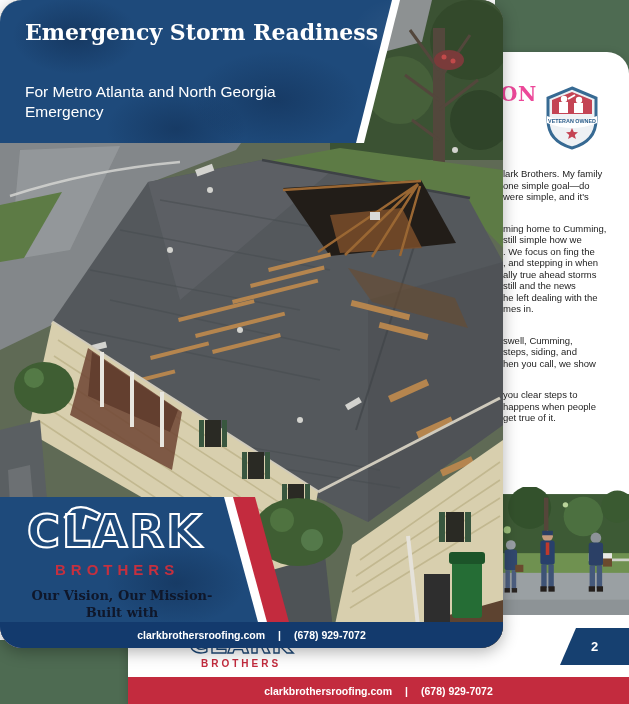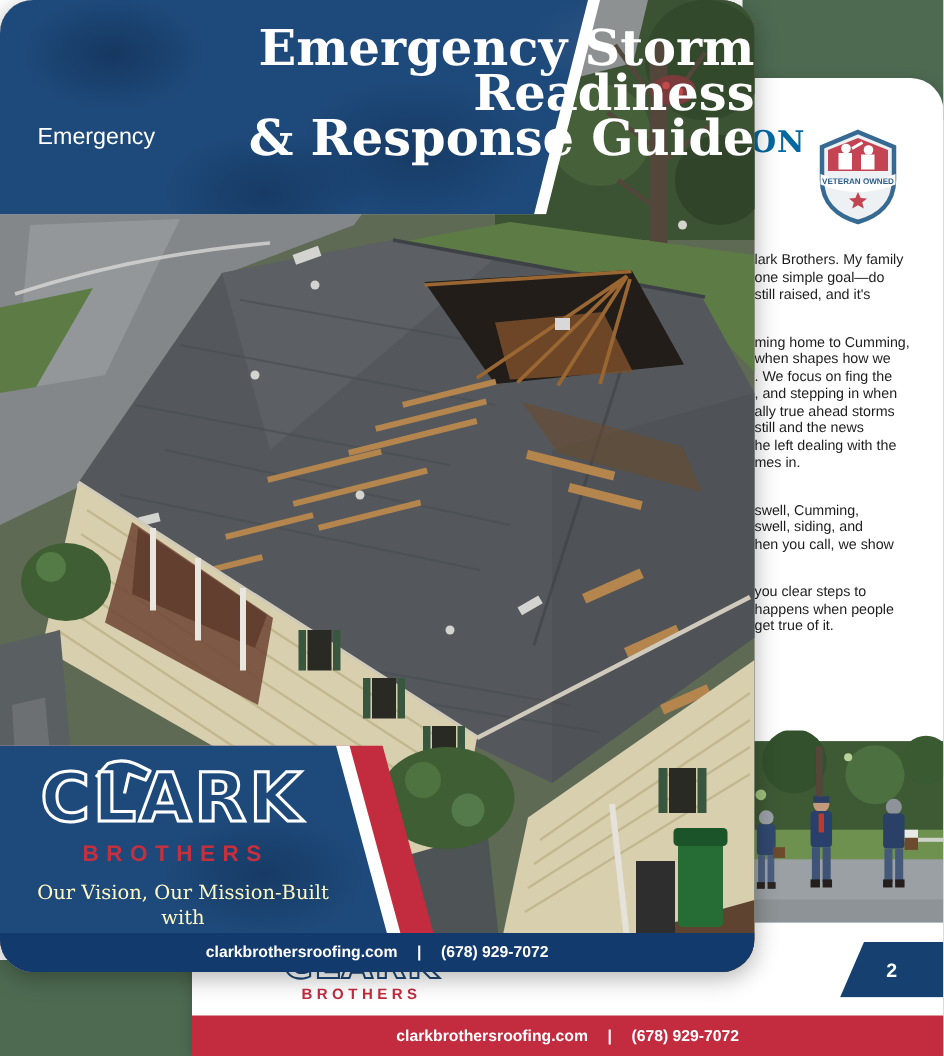--- a/index.html
+++ b/index.html
@@ -8,21 +8,21 @@
   .abs{position:absolute;}
 
   
   .green-tr{left:495px;top:0;width:134px;height:80px;background:#4e6b52;}
   .green-bl{left:0;top:640px;width:130px;height:64px;background:#4e6b52;}
 
   
   .sheet2{left:128px;top:52px;width:501px;height:652px;background:#ffffff;
           border-top-right-radius:22px;box-shadow:0 2px 10px rgba(0,0,0,.20);overflow:hidden;}
   .p2-heading{left:372px;top:30px;font-family:"DejaVu Serif",serif;font-weight:bold;
-              font-size:20px;color:#0369a1;letter-spacing:.5px;}
+              font-size:20px;color:#ec4899;letter-spacing:.5px;}
   .p2-badge{left:416px;top:34px;width:56px;height:64px;}
   .p2-text{left:375px;top:116px;width:128px;font-size:9.5px;line-height:11.5px;color:#1d1d1d;}
   .p2-text p{margin:0 0 20px 0;}
   .p2-photo{left:330px;top:435px;width:171px;height:135px;}
   .p2-pagebadge{left:432px;top:576px;width:69px;height:37px;background:#164070;
                 clip-path:polygon(16px 0,100% 0,100% 100%,0 100%);
                 display:flex;align-items:center;justify-content:center;
                 color:#fff;font-weight:bold;font-size:13px;}
   .p2-brand{left:33px;top:578px;width:160px;text-align:center;}
   .p2-brand .clark{font-family:"DejaVu Sans",sans-serif;font-weight:bold;font-size:27px;
@@ -42,37 +42,37 @@
     radial-gradient(90px 55px at 15% 25%, rgba(12,34,66,.45), transparent 70%),
     radial-gradient(120px 70px at 55% 70%, rgba(12,34,66,.38), transparent 70%),
     radial-gradient(70px 45px at 80% 20%, rgba(255,255,255,.05), transparent 70%),
     radial-gradient(100px 60px at 35% 90%, rgba(10,30,60,.35), transparent 70%),
     radial-gradient(80px 50px at 90% 75%, rgba(255,255,255,.04), transparent 70%);}
   .hdr-white{left:0;top:0;width:503px;height:143px;background:#fff;
              clip-path:polygon(0 0,400px 0,364px 143px,0 143px);}
   .hdr-navy{left:0;top:0;width:503px;height:143px;
             clip-path:polygon(0 0,392px 0,356px 143px,0 143px);}
   .cover-title{left:25px;top:17px;font-family:"DejaVu Serif",serif;font-weight:bold;
-               font-size:33px;line-height:30px;color:#ffffff;text-align:right;}
+               font-size:22px;line-height:30px;color:#ffffff;}
   .cover-sub{left:25px;top:82px;font-size:15.5px;line-height:20px;color:#ffffff;}
 
   .panel-red{left:0;top:0;width:503px;height:648px;background:#c32b3e;
              clip-path:polygon(0 497px,255px 497px,296px 648px,0 648px);}
   .panel-white{left:0;top:0;width:503px;height:648px;background:#fff;
              clip-path:polygon(0 497px,233px 497px,274px 648px,0 648px);}
   .panel-navy{left:0;top:0;width:503px;height:648px;
              clip-path:polygon(0 497px,224px 497px,265px 648px,0 648px);}
   .brand-clark{left:27px;top:509px;font-family:"DejaVu Sans",sans-serif;font-weight:bold;
                font-size:45px;letter-spacing:2px;color:#fff;line-height:46px;
                -webkit-text-fill-color:transparent;-webkit-text-stroke:2px #ffffff;}
   .brand-hammer{left:60px;top:505px;width:46px;height:26px;}
   .brand-bros{left:55px;top:561px;font-weight:bold;font-size:15px;letter-spacing:5px;color:#c5303f;}
   .brand-tagline{left:16px;top:588px;width:212px;text-align:center;
-                 font-family:"DejaVu Serif",serif;font-weight:normal;
-                 font-size:13px;line-height:16.5px;color:#fef9c3;}
+                 font-family:"DejaVu Serif",serif;font-weight:bold;
+                 font-size:13px;line-height:16.5px;color:#0f172a;}
   .cover-footer{left:0;top:622px;width:503px;height:26px;background:#133a6d;
                 display:flex;justify-content:center;align-items:center;}
 </style>
 </head>
 <body>
 
 <div class="stage">
 
   <div class="abs green-tr"></div>
   <div class="abs green-bl"></div>
@@ -91,35 +91,35 @@
       <path d="M24 13 L31 9" stroke="#fff" stroke-width="2"></path>
       <path d="M3 30 Q28 40 53 30 L53 37 Q28 47 3 37 Z" fill="#ffffff"></path>
       <text x="28" y="36.5" text-anchor="middle" font-size="5.4" font-weight="bold" fill="#2b5d8a" font-family="Liberation Sans, sans-serif">VETERAN OWNED</text>
       <path d="M28 42 L29.8 46 L34 46.3 L30.8 49 L31.9 53 L28 50.8 L24.1 53 L25.2 49 L22 46.3 L26.2 46 Z" fill="#c44454"></path>
     </svg>
 
     <div class="abs p2-text">
       <p>
         <span>lark Brothers. My family</span><br>
         <span>one simple goal—do</span><br>
-        <span>still raised, and it's</span>
+        <span>were simple, and it's</span>
       </p>
       <p>
         <span>ming home to Cumming,</span><br>
-        <span>when shapes how we</span><br>
+        <span>still simple how we</span><br>
         <span>. We focus on fing the</span><br>
         <span>, and stepping in when</span><br>
         <span>ally true ahead storms</span><br>
         <span>still and the news</span><br>
         <span>he left dealing with the</span><br>
         <span>mes in.</span>
       </p>
       <p>
         <span>swell, Cumming,</span><br>
-        <span>swell, siding, and</span><br>
+        <span>steps, siding, and</span><br>
         <span>hen you call, we show</span>
       </p>
       <p>
         <span>you clear steps to</span><br>
         <span>happens when people</span><br>
         <span>get true of it.</span>
       </p>
     </div>
 
     <svg class="abs p2-photo" viewBox="0 0 191 135">
@@ -299,23 +299,23 @@
       <ellipse cx="44" cy="388" rx="30" ry="26" fill="#3f5e33"></ellipse>
       <circle cx="34" cy="378" r="10" fill="#547a46"></circle>
       <polygon points="0,430 40,420 60,648 0,648" fill="#5a5f62"></polygon>
       <polygon points="8,470 30,465 42,600 16,606" fill="#7d8184" opacity=".5"></polygon>
     </svg>
 
     <div class="abs hdr-white"></div>
     <div class="abs hdr-navy navy-tex"></div>
     <div class="abs cover-title">
       <div>Emergency Storm Readiness</div>
-      <div>&amp; Response Guide</div>
     </div>
     <div class="abs cover-sub">
+      <div>For Metro Atlanta and North Georgia</div>
       <div>Emergency</div>
     </div>
 
     <div class="abs panel-red"></div>
     <div class="abs panel-white"></div>
     <div class="abs panel-navy navy-tex"></div>
     <div class="abs brand-clark">CLARK</div>
     <svg class="abs brand-hammer" viewBox="0 0 46 26">
       <path d="M4 13 L12 4 Q22 0 32 5 L40 9 L37 15 L26 11 L23 24" fill="none" stroke="#ffffff" stroke-width="2.2" stroke-linejoin="round"></path>
     </svg>

